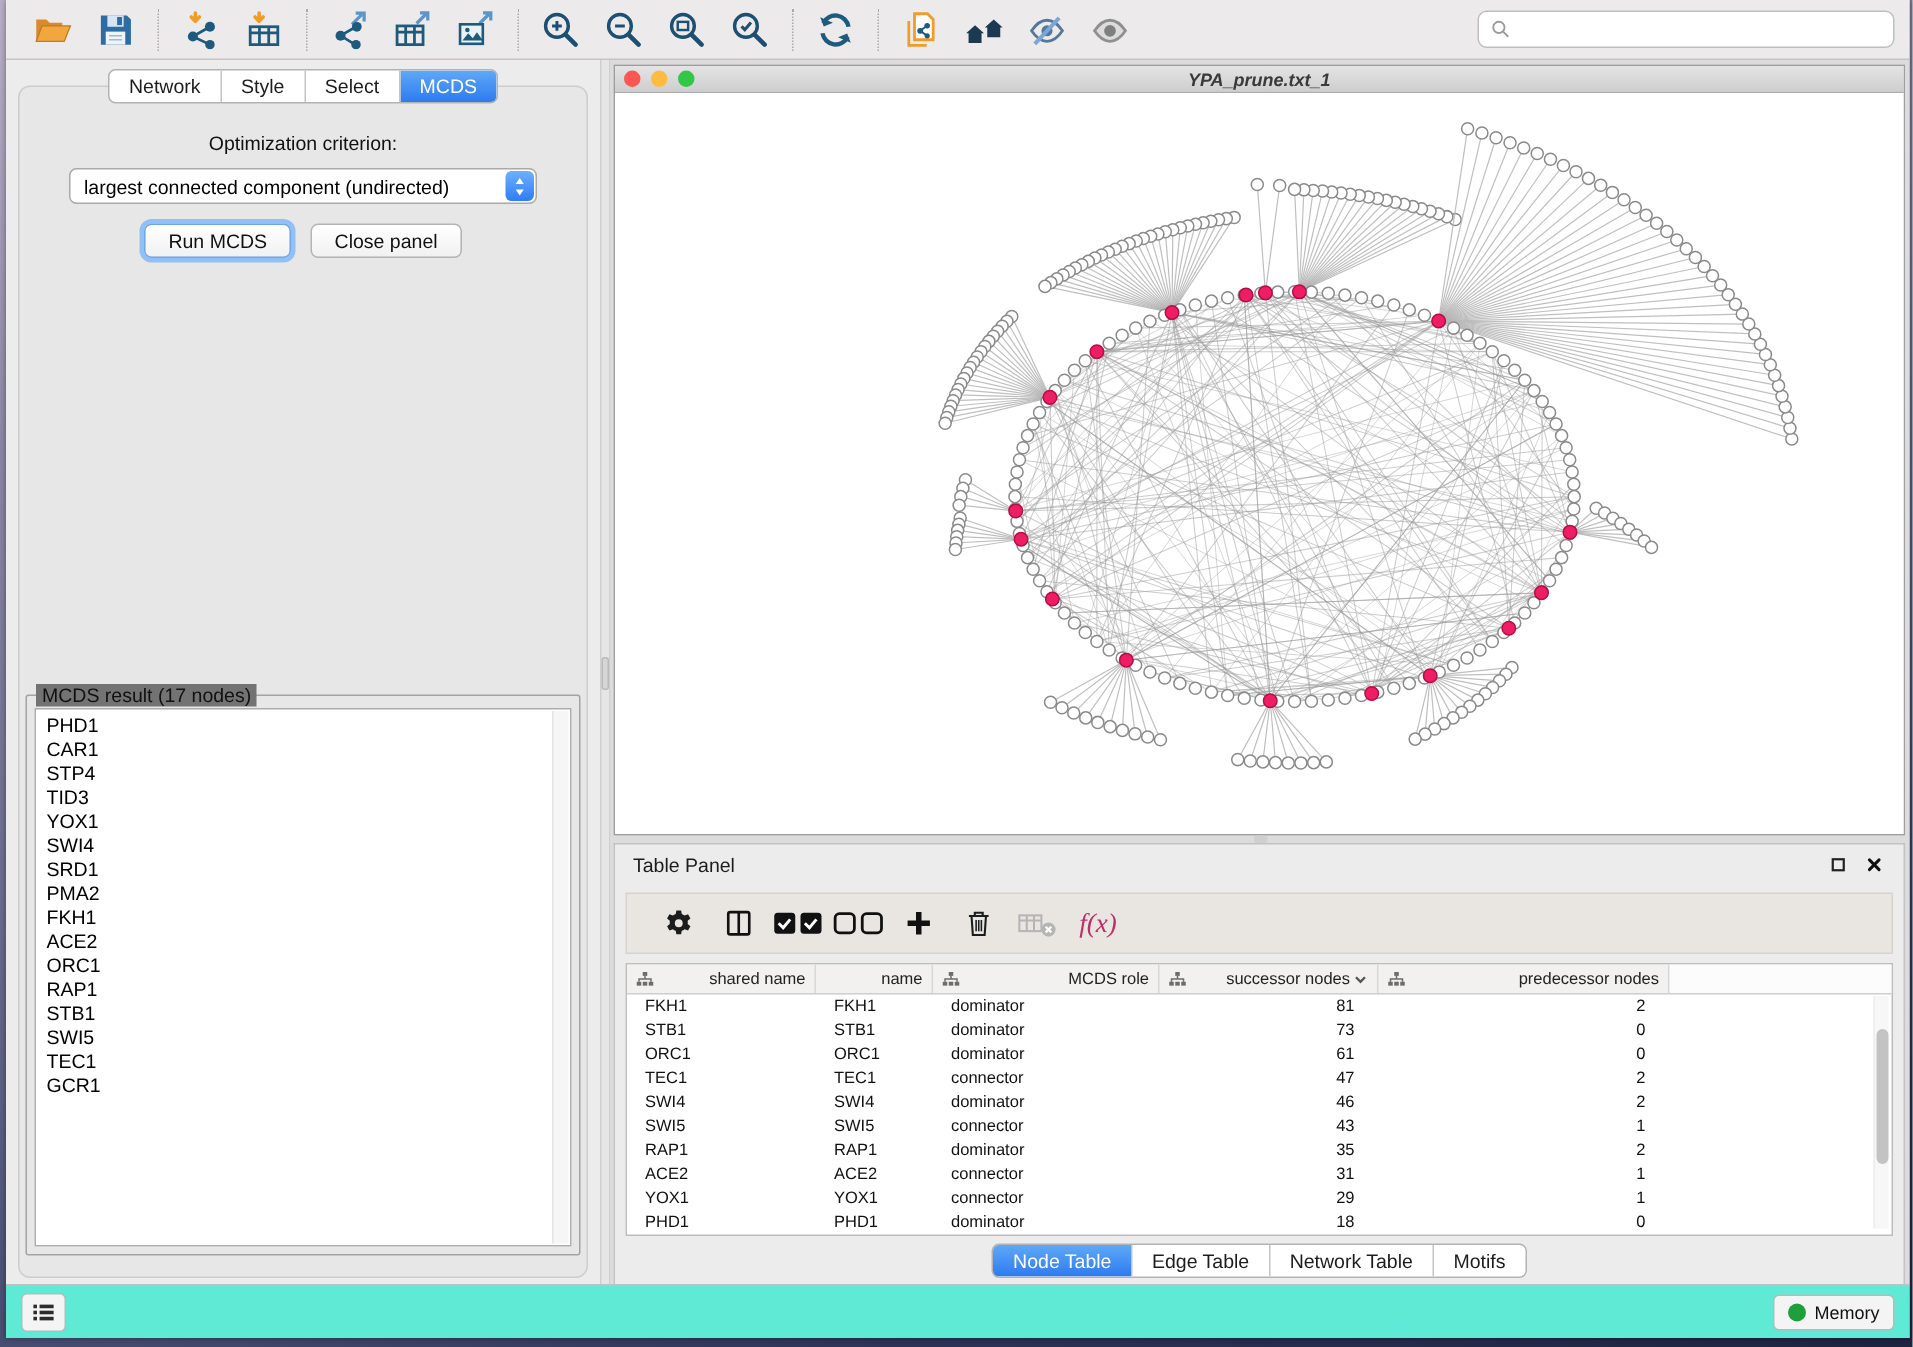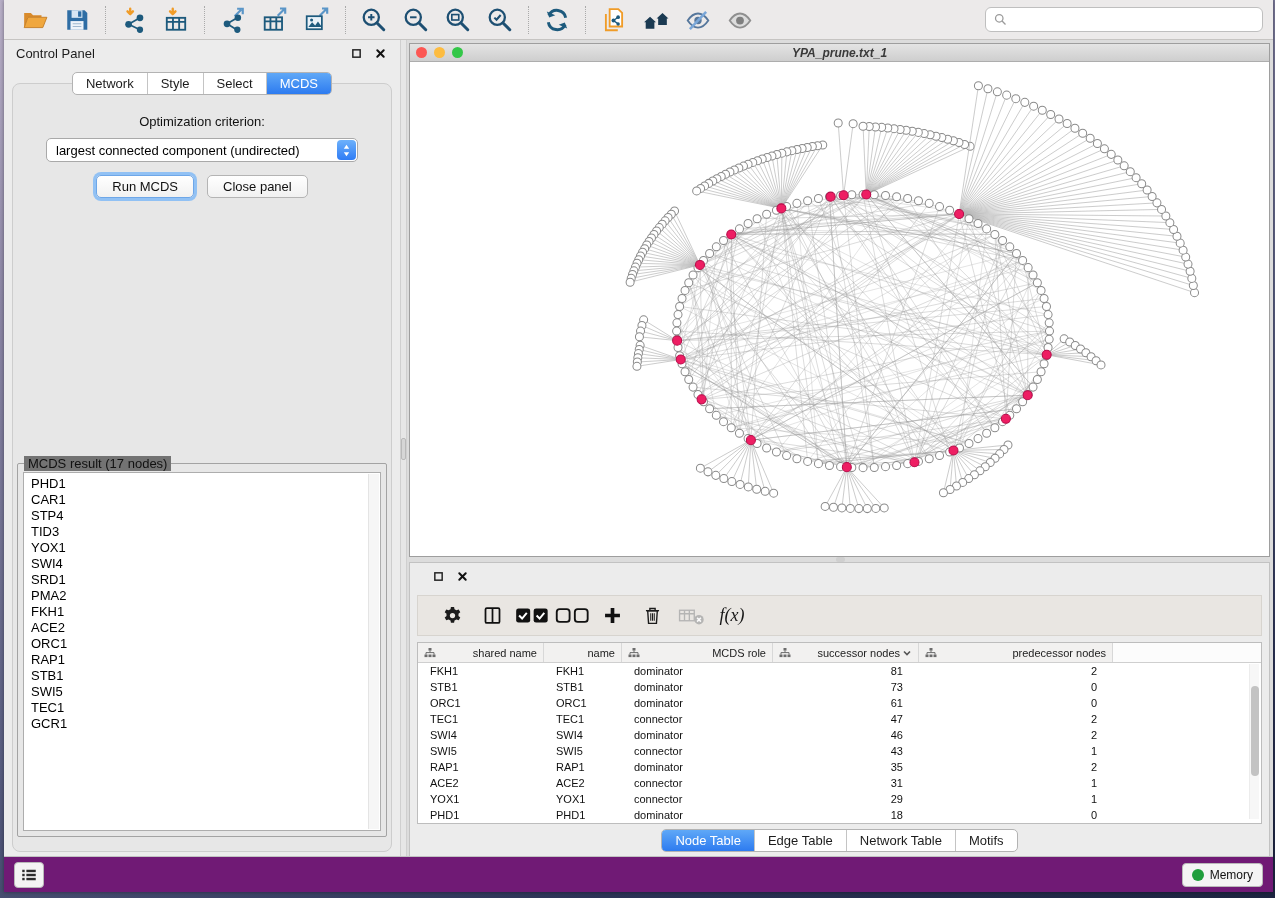--- a/index.html
+++ b/index.html
@@ -63,36 +63,36 @@
 
   .h-gap { height:5px; flex:0 0 5px; position:relative; }
   .h-gap .grip { position:absolute; left:50%; top:0; width:9px; height:5px; margin-left:-4px; background:#cfcfcf; border-radius:2px; }
 
   
   .table-panel { flex:1; min-height:0; background:#ececec; border:1px solid #c2c2c2; border-bottom:none; display:flex; flex-direction:column; }
   .tp-toolbar { margin:6px 7px 0 7px; height:41px; flex:0 0 41px; background:#e9e6e2; border:1px solid #d7d4cf; display:flex; align-items:center; padding:0 16px; gap:4px; }
   .tp-tool { width:36px; height:30px; display:flex; align-items:center; justify-content:center; }
   .tp-tool svg { height:21px; }
   .tp-tool.disabled { opacity:.9; }
-  .fx-label { font-family:"Liberation Serif",serif; font-style:italic; font-size:18px; color:#000000; }
+  .fx-label { font-family:"Liberation Serif",serif; font-style:italic; font-size:18px; color:#be185d; }
   .tp-table { margin:6px 7px 0 7px; flex:1; min-height:0; background:#fff; border:1px solid #bdbdbd; position:relative; overflow:hidden; }
   .t-head { display:flex; height:20px; background:#f2f1f0; border-bottom:1px solid #cfcfcf; font-size:11px; color:#222; }
   .t-hcell { display:flex; align-items:center; border-right:1px solid #d8d8d8; position:relative; padding:0 6px; }
   .t-hcell .hicon { width:12px; height:12px; margin-right:4px; flex:0 0 12px; }
   .t-hcell .hlabel { flex:1; text-align:right; }
   .t-hcell .hsort { width:10px; height:10px; margin-left:2px; }
   .t-hfill { flex:1; background:#fcfcfc; }
   .t-row { display:flex; height:16px; align-items:center; font-size:11px; color:#111; }
   .t-cell { overflow:hidden; white-space:nowrap; }
   .v-scroll { position:absolute; top:21px; bottom:4px; right:2px; width:10px; background:#f7f7f7; border-left:1px solid #ececec; }
   .v-thumb { position:absolute; top:22px; left:1px; width:8px; height:90px; background:#c3c3c3; border-radius:4px; }
   .tp-tabs { height:32px; flex:0 0 32px; display:flex; align-items:center; justify-content:center; }
 
   
-  .status-bar { height:36px; flex:0 0 36px; background:#701a75; border-top:1px solid #c2c2c2; display:flex; align-items:center; justify-content:space-between; padding:15px 10px; }
+  .status-bar { height:36px; flex:0 0 36px; background:#5eead4; border-top:1px solid #c2c2c2; display:flex; align-items:center; justify-content:space-between; padding:15px 10px; }
   .list-btn { width:30px; height:26px; background:#f4f4f4; border:1px solid #b9b9b9; border-radius:4px; display:flex; align-items:center; justify-content:center; }
   .list-btn svg { width:18px; height:18px; }
   .memory-btn { height:24px; background:#f4f4f4; border:1px solid #b9b9b9; border-radius:4px; display:flex; align-items:center; gap:6px; padding:0 9px; font-size:12px; color:#111; }
   .mem-dot { width:12px; height:12px; border-radius:50%; background:#1f9e3c; }
 </style>
 </head>
 <body>
 
 <div class="app">
 
@@ -265,33 +265,20 @@
             <circle cx="10" cy="10" r="6"></circle>
             <path d="M14.5 14.5L20 20"></path>
           </svg>
         </span>
       <input type="text" placeholder="" style="">
     </div>
   </div>
 
   <div class="main">
     <div class="control-panel">
-      <div class="panel-header">
-        <span class="ph-title">Control Panel</span>
-        <span class="ph-btn" style="display: inline-flex; align-items: center; justify-content: center;">
-            <svg viewBox="0 0 12 12" fill="none" stroke="#222" stroke-width="1.6" style="width: 11px; height: 11px;">
-              <rect x="2" y="2" width="8" height="8"></rect>
-            </svg>
-          </span>
-        <span class="ph-btn" style="display: inline-flex; align-items: center; justify-content: center;">
-            <svg viewBox="0 0 12 12" stroke="#111" stroke-width="2.2" stroke-linecap="round" style="width: 11px; height: 11px;">
-              <path d="M2.5 2.5l7 7M9.5 2.5l-7 7"></path>
-            </svg>
-          </span>
-      </div>
       <div class="cp-tabs seg" id="cp-tabs">
           <div>Network</div>
           <div>Style</div>
           <div>Select</div>
           <div class="on">MCDS</div>
         </div>
       <div class="cp-body">
         <div class="opt-label">Optimization criterion:</div>
         <div class="dropdown">
           <span>largest connected component (undirected)</span>
@@ -1045,20 +1032,21 @@
             </svg>
         </div>
       </div>
 
       <div class="h-gap">
           <div class="grip"></div>
         </div>
 
       <div class="table-panel">
         <div class="panel-header">
+          <span class="ph-title">Table Panel</span>
           <span class="ph-btn" style="display: inline-flex; align-items: center; justify-content: center;">
               <svg viewBox="0 0 12 12" fill="none" stroke="#222" stroke-width="1.6" style="width: 11px; height: 11px;">
                 <rect x="2" y="2" width="8" height="8"></rect>
               </svg>
             </span>
           <span class="ph-btn" style="display: inline-flex; align-items: center; justify-content: center;">
               <svg viewBox="0 0 12 12" stroke="#111" stroke-width="2.2" stroke-linecap="round" style="width: 11px; height: 11px;">
                 <path d="M2.5 2.5l7 7M9.5 2.5l-7 7"></path>
               </svg>
             </span>

